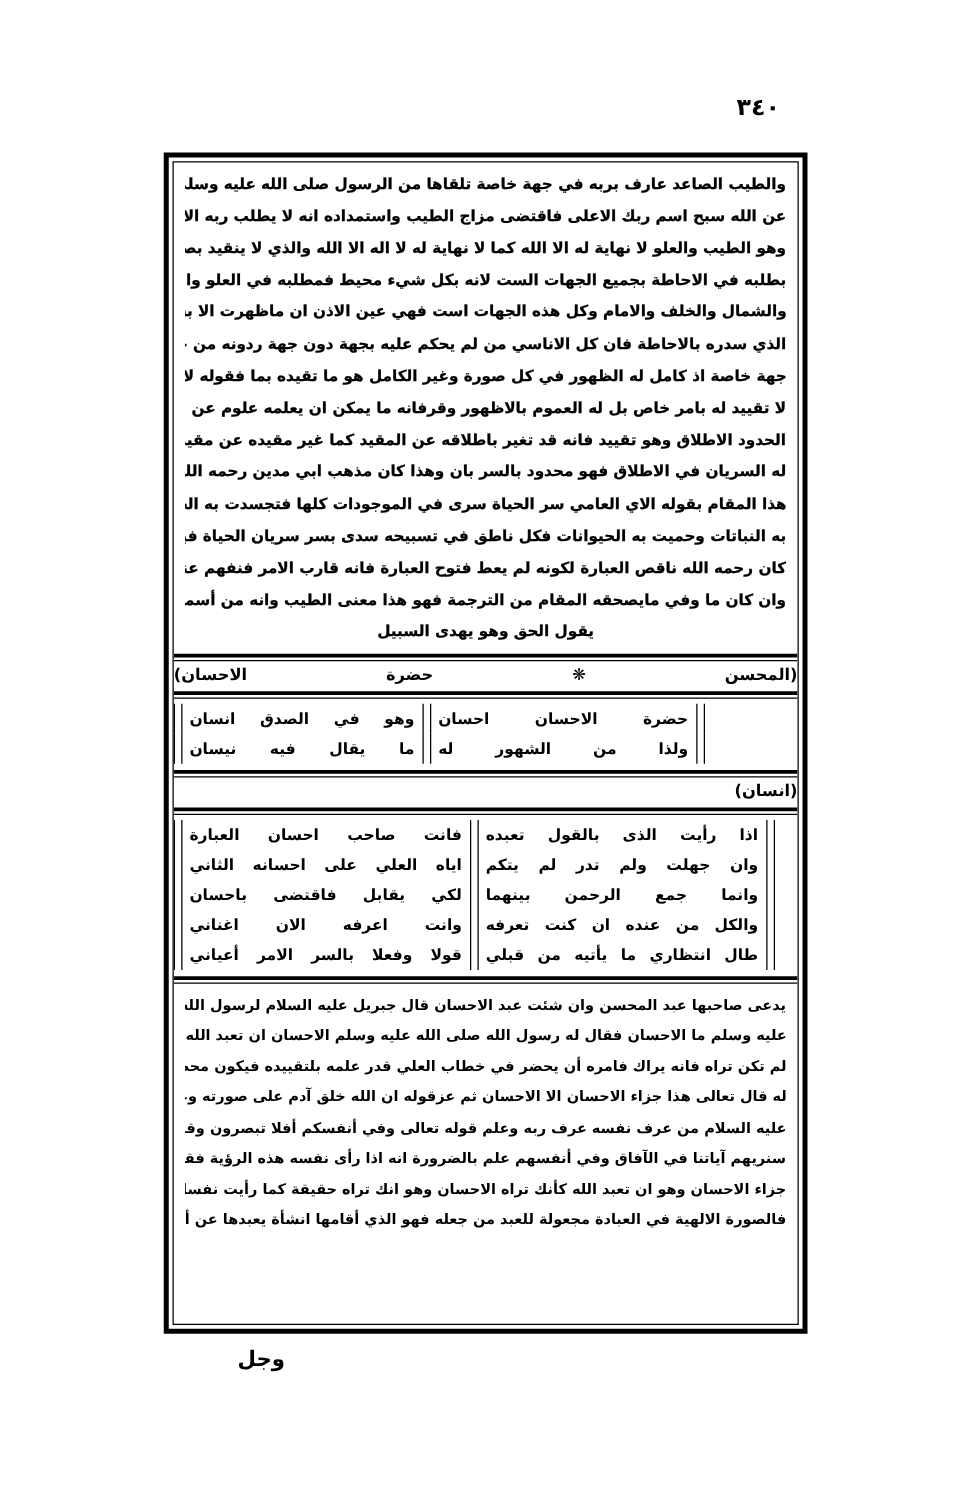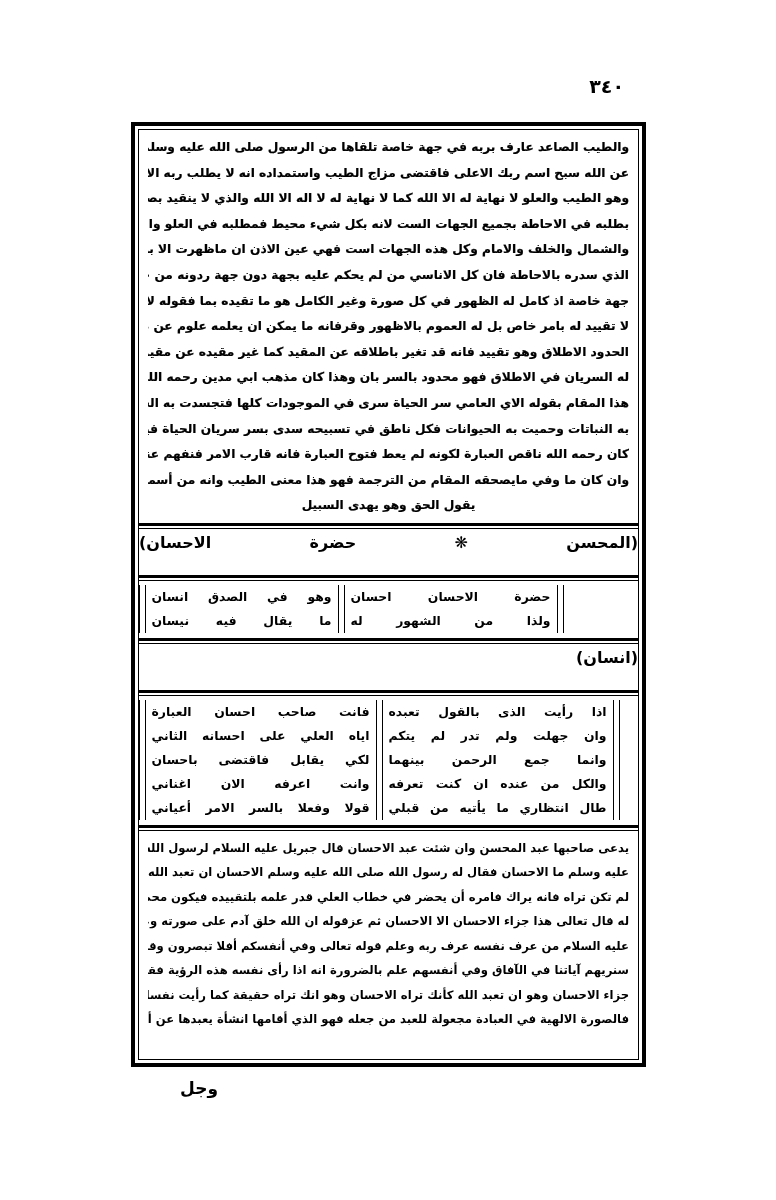--- a/index.html
+++ b/index.html
@@ -90,23 +90,23 @@
   }
   .rule-thin {
     height: 0;
     border-top: 1.5px solid #000;
     margin: 0;
   }
 
   
   .section-band {
     text-align: center;
-    font-size: 16px;
+    font-size: 13px;
     font-weight: 700;
-    padding: 4px 0 23px 0;
+    padding: 4px 0 5px 0;
     direction: rtl;
     letter-spacing: 0px;
   }
 
   
   .verse-table {
     width: 100%;
     border-collapse: collapse;
     direction: rtl;
     table-layout: fixed;
@@ -160,21 +160,21 @@
     overflow: hidden;
     direction: rtl;
     text-align: justify;
     text-align-last: justify;
     display: block;
   }
 
   
   .catchword {
     position: absolute;
-    left: 180px;
+    left: 190px;
     top: 1078px;
     font-size: 17px;
     font-weight: 700;
     direction: rtl;
   }
 
   
   .band-wrap { flex: 0 0 auto; }
 </style>
 </head>

